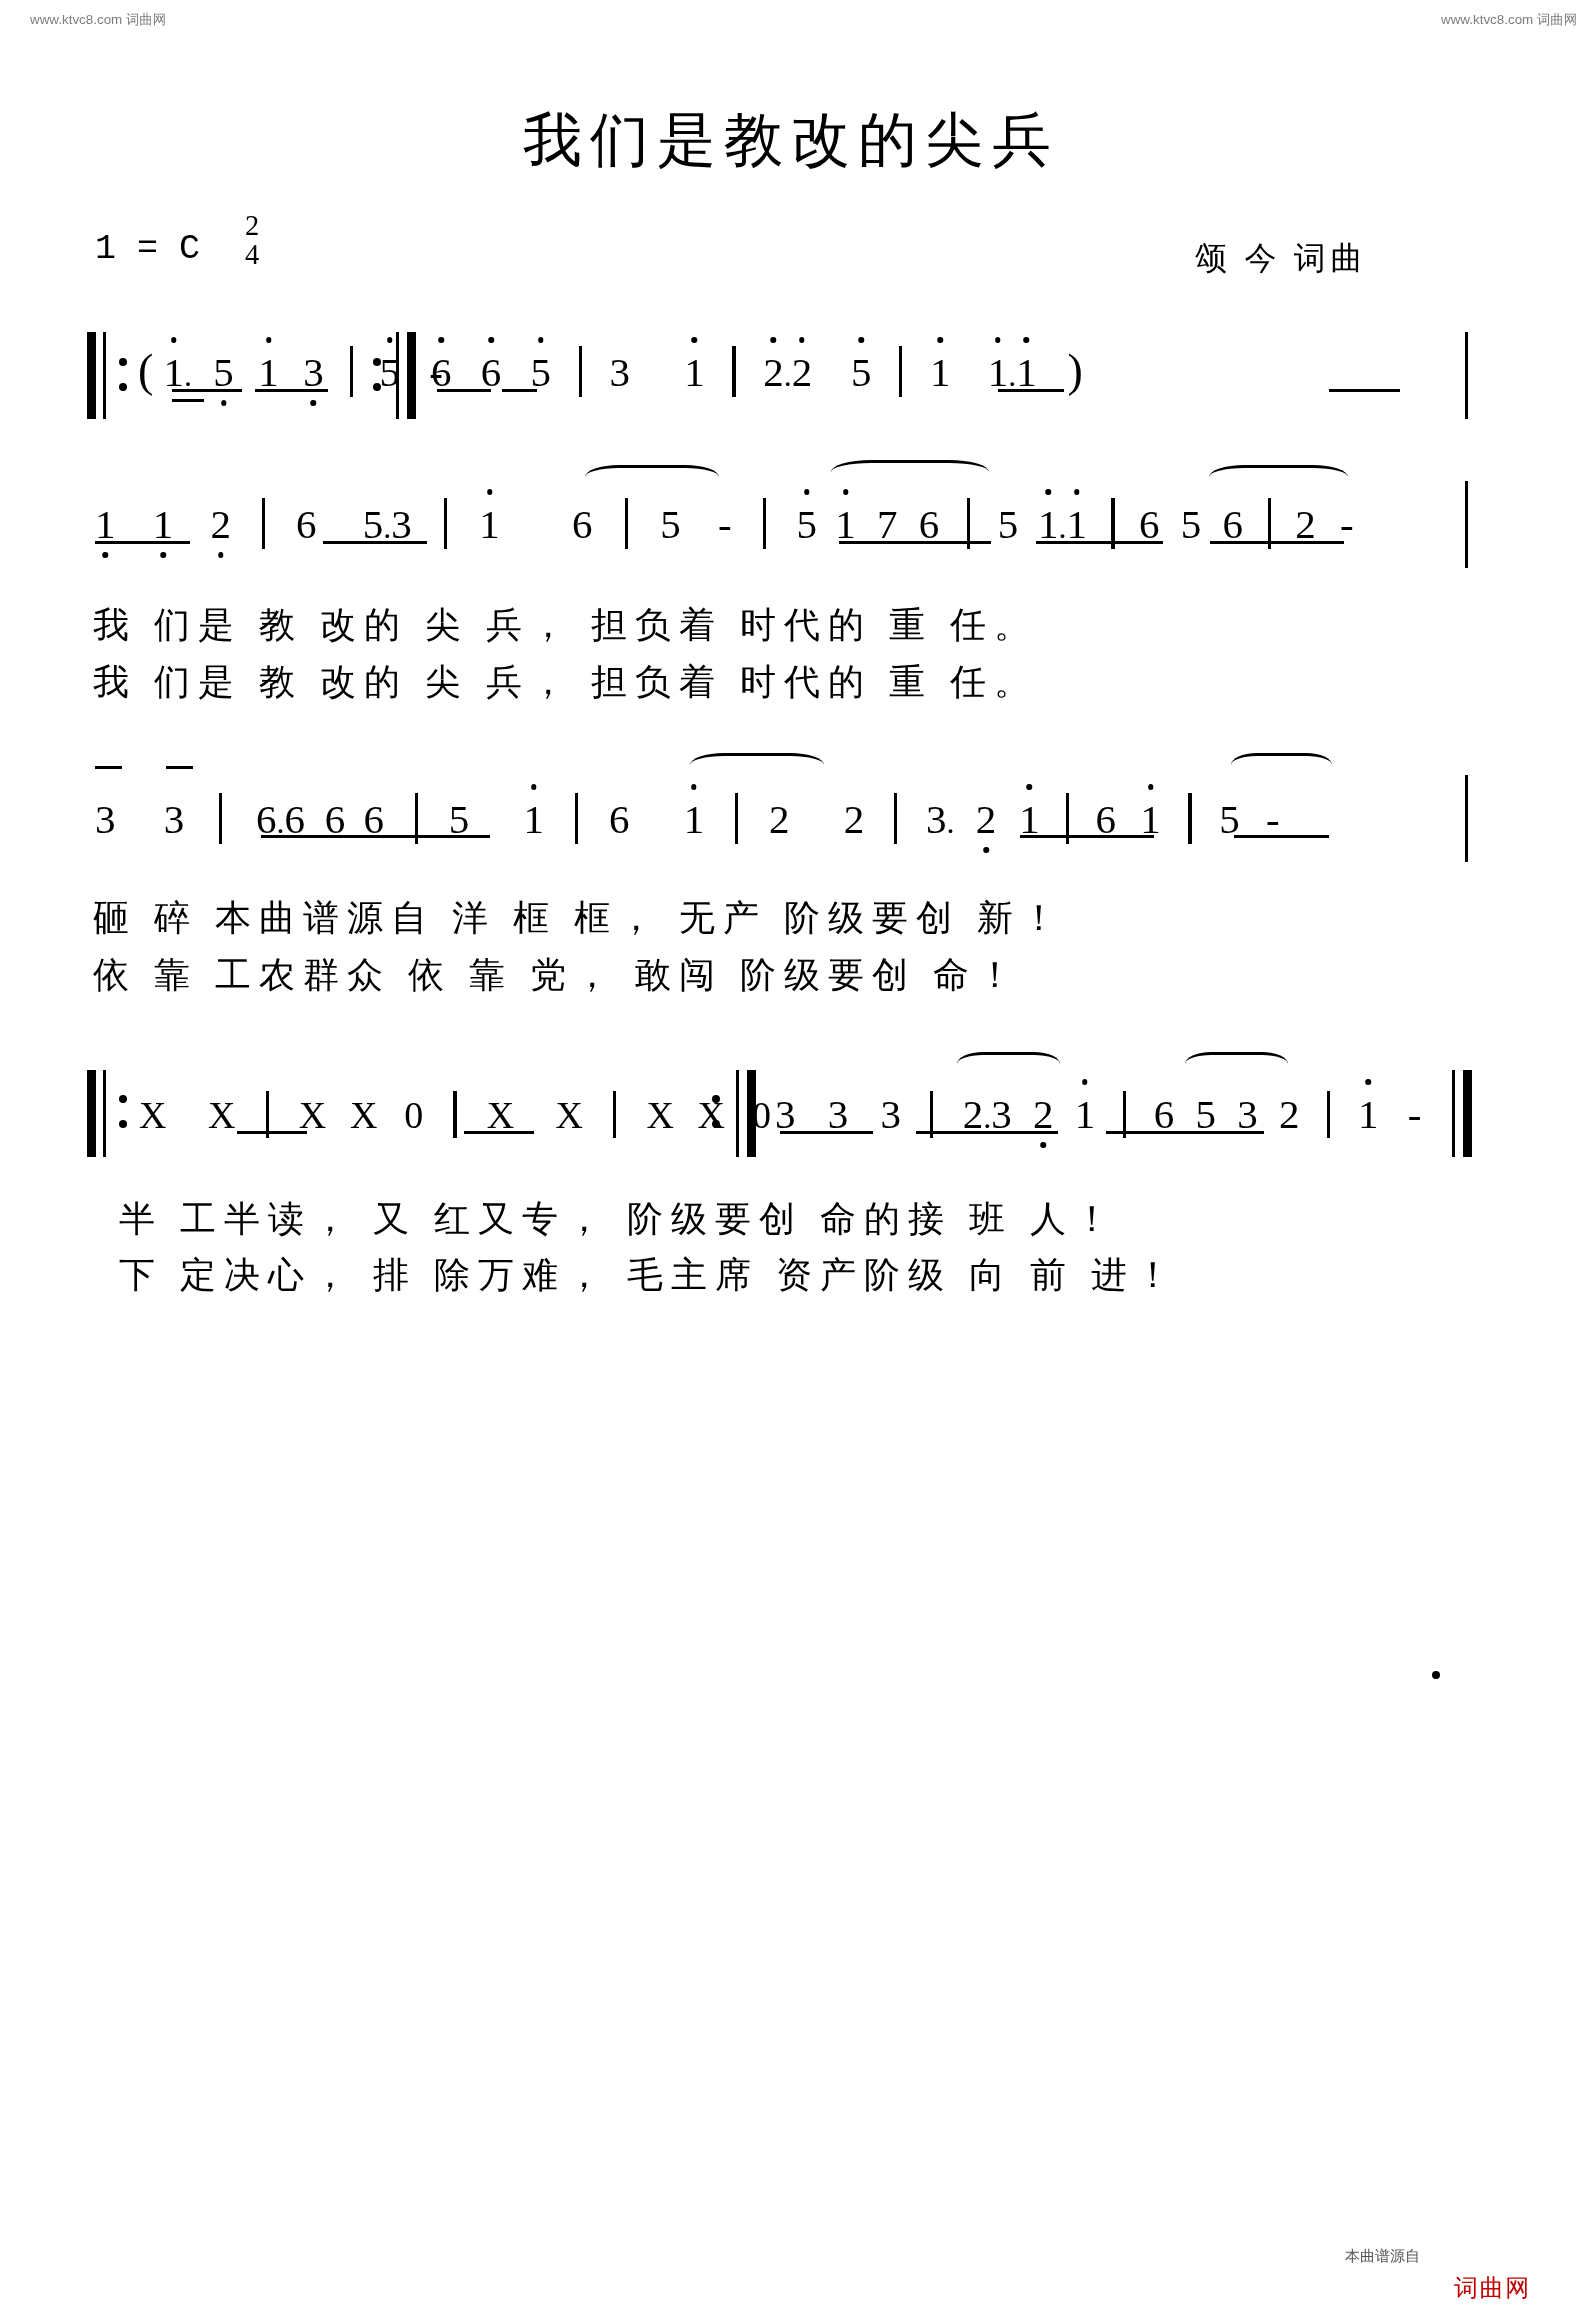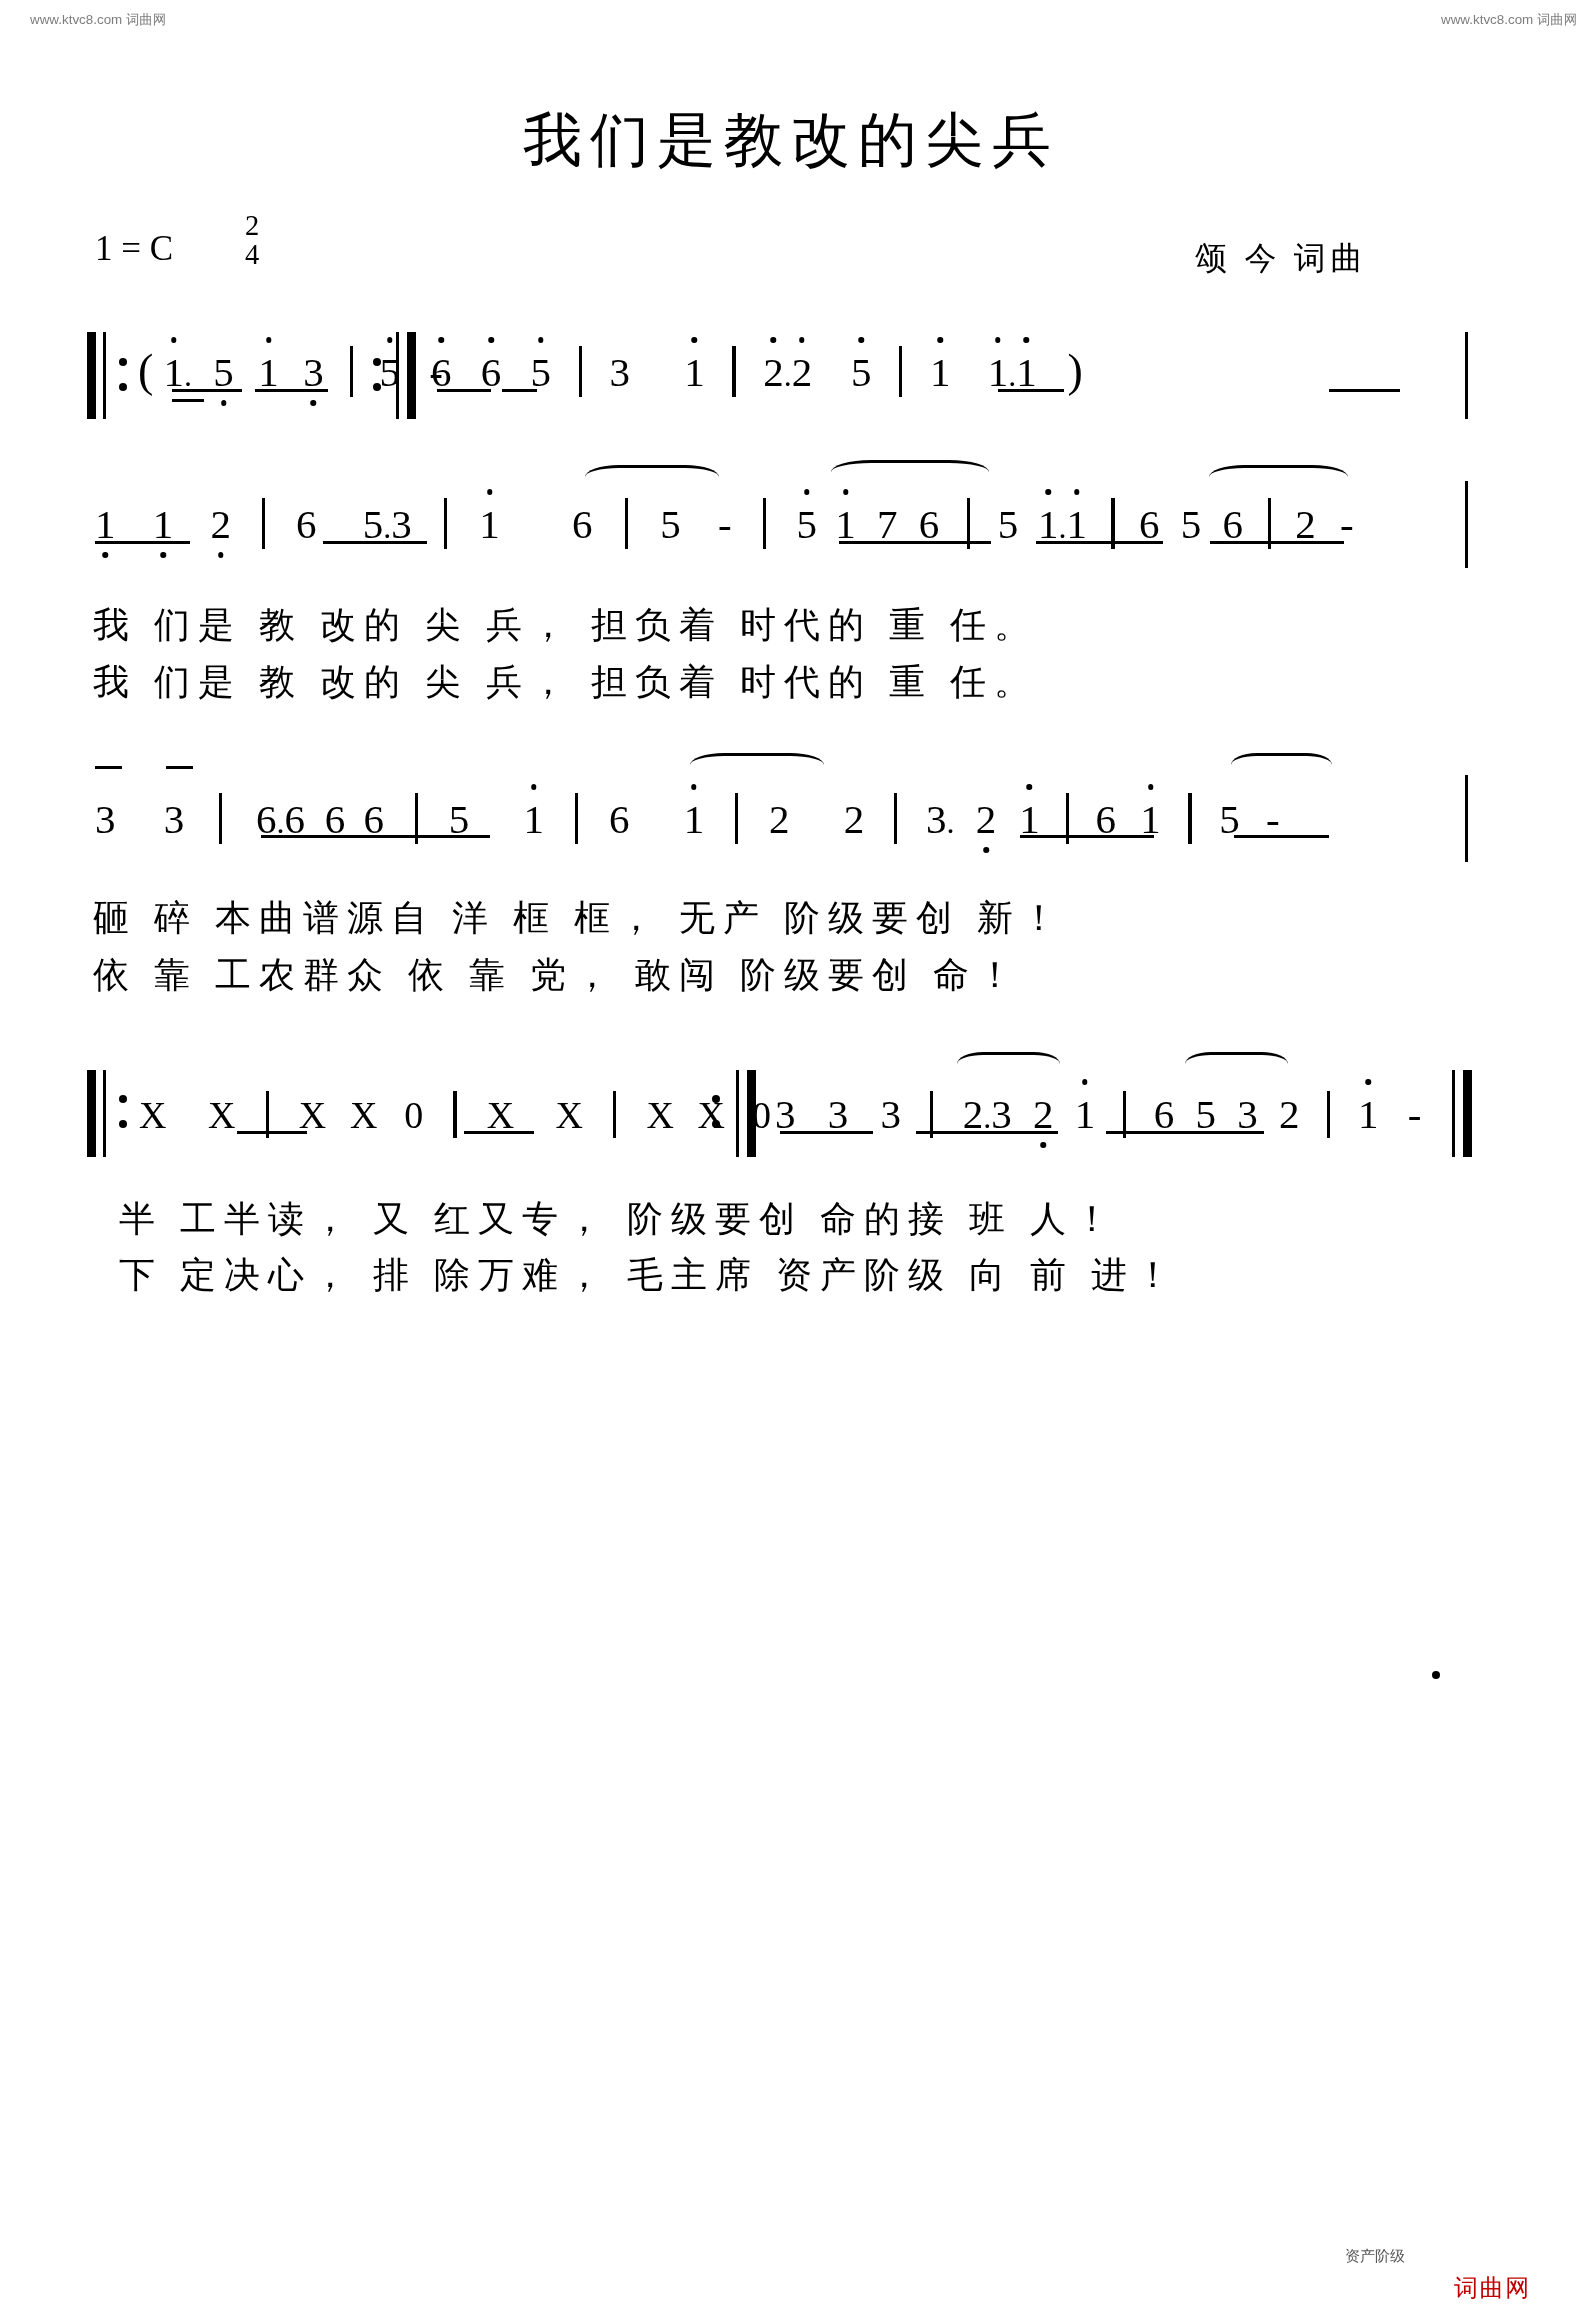--- a/index.html
+++ b/index.html
@@ -36,21 +36,21 @@
     width: 1582px;
     text-align: center;
     font-size: 59px;
     letter-spacing: 8px;
     font-family: "Liberation Serif", serif;
   }
   .keysig {
     position: absolute;
     left: 95px; top: 229px;
     font-size: 35px;
-    font-family: Liberation Serif, serif;
+    font-family: Liberation Mono, monospace;
   }
   .meter {
     position: absolute;
     left: 245px; top: 212px;
     font-size: 28.5px;
     line-height: 1.0;
     text-align: center;
   }
   .meter .num { display:block; }
   .meter .den { display:block; }
@@ -135,21 +135,21 @@
   }
 
   .paren { font-size: 46px; }
   .dash { letter-spacing: 0; }
 </style>
 </head>
 <body>
 
 <div class="wm wm-tl">www.ktvc8.com 词曲网</div>
 <div class="wm wm-tr">www.ktvc8.com 词曲网</div>
-<div class="wm-br-line">资产阶级</div>
+<div class="wm-br-line">本曲谱源自</div>
 <div class="wm-br-red">词曲网</div>
 
 <div class="title">我们是教改的尖兵</div>
 
 <div class="keysig">1 = C</div>
 <div class="meter">
   <span class="num">2</span>
   <span class="den">4</span>
 </div>
 <div class="credit">颂 今 词曲</div>

